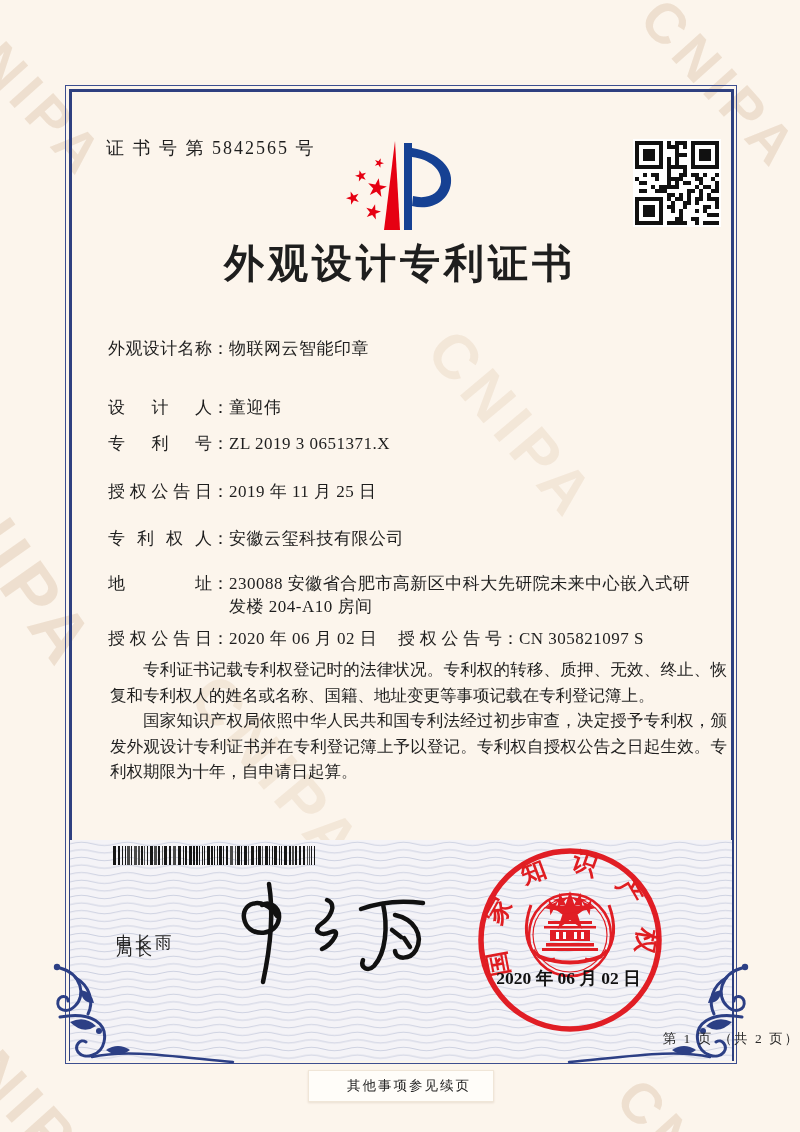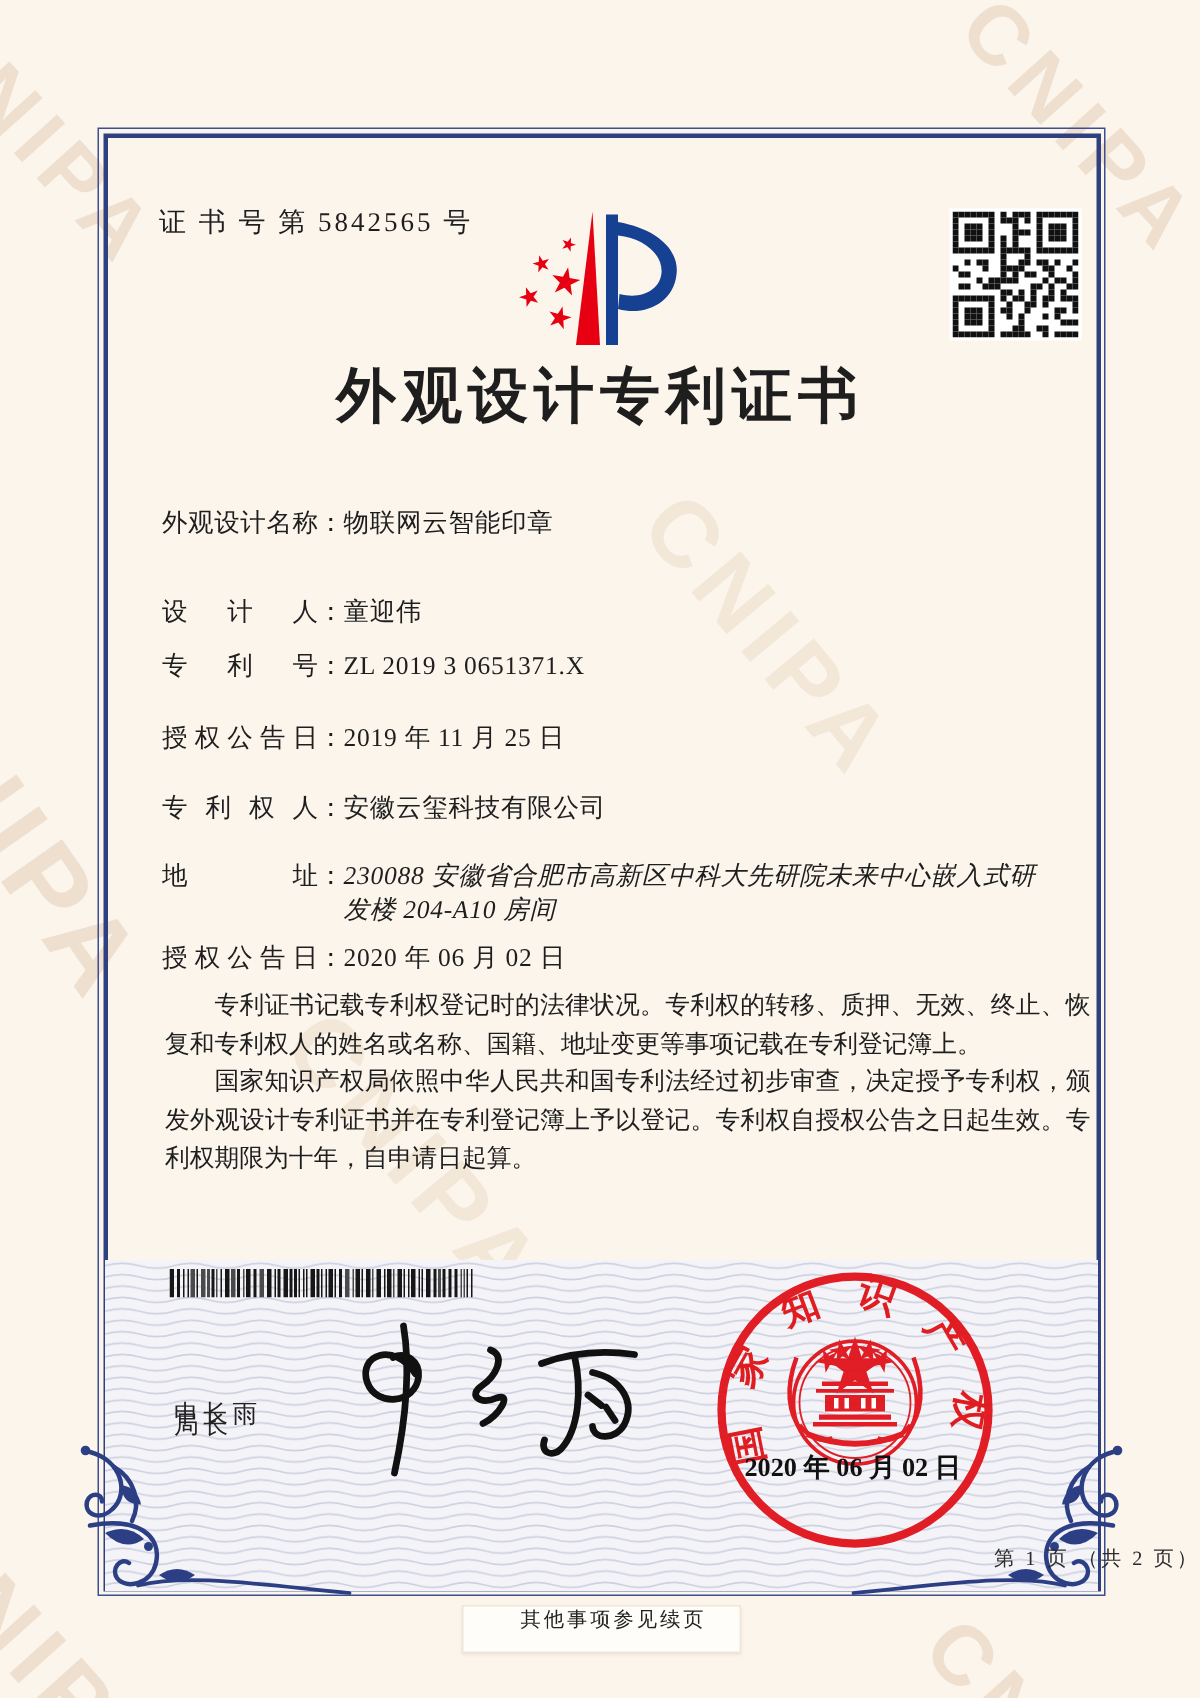--- a/index.html
+++ b/index.html
@@ -29,21 +29,21 @@
   .logo { position:absolute; left:330px; top:128px; }
   .qr { position:absolute; left:633px; top:139px; width:88px; height:88px; background:#fff; padding:2px; }
   .title {
     position:absolute; left:0; top:236px; width:100%; text-align:center;
     font-size:40px; font-weight:bold; letter-spacing:4px;
   }
   
   .row { position:absolute; left:108px; font-size:17px; width:620px; }
   .lbl { display:inline-block; width:104px; text-align:justify; text-align-last:justify; vertical-align:top; }
   .val { letter-spacing:0.5px; }
-  .val.wrap { display:inline-block; width:472px; vertical-align:top; line-height:23px;font-style:italic; }
+  .val.wrap { display:inline-block; width:472px; vertical-align:top; line-height:23px; }
   .grant2 { position:absolute; left:290px; top:0; }
   
   .body-text {
     position:absolute; left:110px; top:657px; width:617px;
     font-size:16.5px; line-height:25.5px; text-align:justify;
   }
   .body-text p { text-indent:2em; }
   
   .barcode { position:absolute; left:113px; top:846px; }
   .sig-label {
@@ -56,21 +56,21 @@
     position:absolute; left:486px; top:966px; width:165px; text-align:center;
     font-size:17.5px; font-weight:bold; color:#111; white-space:nowrap;
   }
   .footer-page {
     position:absolute; left:0; top:1030px; width:100%; text-align:right;
     font-size:13.5px; letter-spacing:2px; color:#2a2a2a;
   }
   .note-box {
     position:absolute; left:308px; top:1070px; width:186px; height:32px;
     background:#fffdf9; border:1px solid #f0e6d8; box-shadow:0 1px 2px rgba(180,160,130,0.25);
-    display:flex; align-items:flex-start; justify-content:center;
+    display:flex; align-items:center; justify-content:center;
     font-size:13.5px; letter-spacing:2px; color:#222;padding-left:16px;
   }
   .flourish { position:absolute; top:962px; }
   .flourish.left { left:50px; }
   .flourish.right { left:567px; transform:scaleX(-1); }
 </style>
 </head>
 <body>
 
 <div class="page">
@@ -356,20 +356,23 @@
   <div class="row" style="top:527px;">
     <span class="lbl">专利权人</span><span>：</span><span class="val">安徽云玺科技有限公司</span>
   </div>
   <div class="row" style="top:572px;">
     <span class="lbl">地址</span><span>：</span><span class="val wrap">230088 安徽省合肥市高新区中科大先研院未来中心嵌入式研发楼 204-A10 房间</span>
   </div>
   <div class="row" style="top:627px;">
     <span>
       <span class="lbl">授权公告日</span><span>：</span><span class="val">2020 年 06 月 02 日</span>
     </span>
+    <span class="grant2">
+      <span class="lbl">授权公告号</span><span>：</span><span class="val">CN 305821097 S</span>
+    </span>
   </div>
 
   <div class="body-text">
     <p>专利证书记载专利权登记时的法律状况。专利权的转移、质押、无效、终止、恢复和专利权人的姓名或名称、国籍、地址变更等事项记载在专利登记簿上。</p>
     <p>国家知识产权局依照中华人民共和国专利法经过初步审查，决定授予专利权，颁发外观设计专利证书并在专利登记簿上予以登记。专利权自授权公告之日起生效。专利权期限为十年，自申请日起算。</p>
   </div>
 
   <svg class="barcode" width="206" height="19" viewBox="0 0 206 19">
     <g>
         <rect x="0" y="0" width="3" height="19" fill="#161616"></rect>

